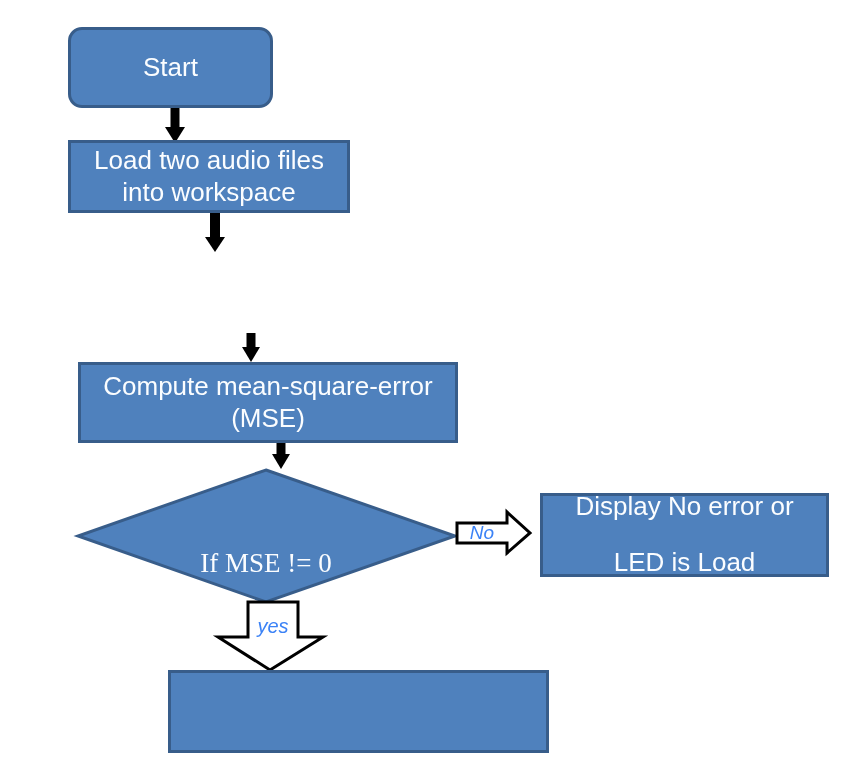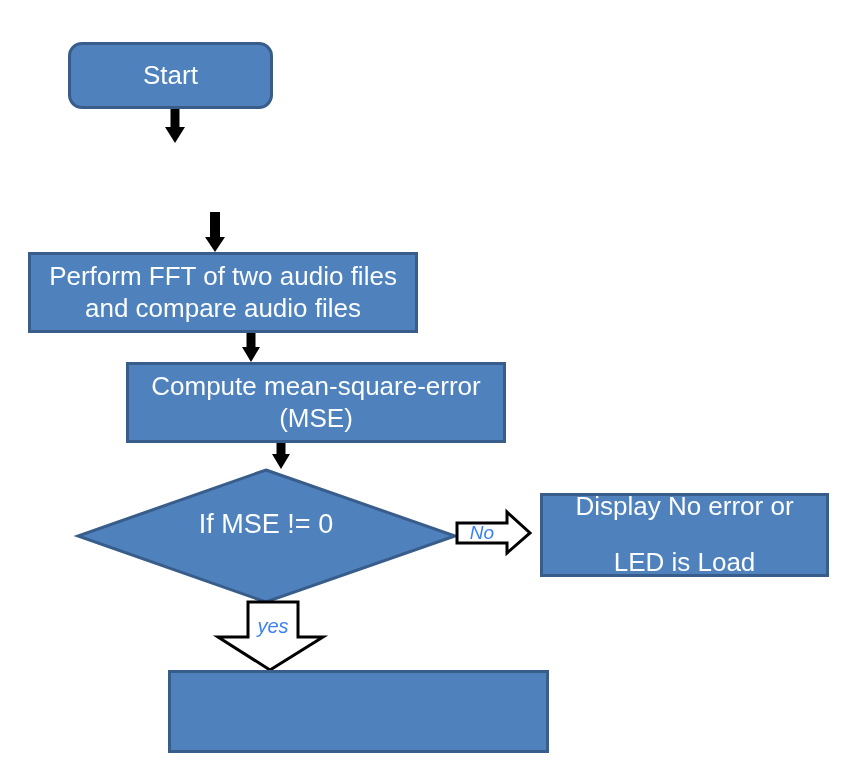--- a/index.html
+++ b/index.html
@@ -83,44 +83,44 @@
       <polygon points="272,454 290,454 281,469" fill="#000000"></polygon>
     </g>
 
     <polygon points="266,470 455,536 266,602 78,536" fill="#4f81bd" stroke="#385d8a" stroke-width="3"></polygon>
 
     <polygon points="457,523 507,523 507,512 530,533 507,553 507,543 457,543" fill="#ffffff" stroke="#000000" stroke-width="3"></polygon>
 
     <polygon points="248,602 298,602 298,637 323,637 270,670 218,637 248,637" fill="#ffffff" stroke="#000000" stroke-width="3"></polygon>
   </svg>
 
-  <div class="node rounded" style="left:68px; top:42px; width:205px; height:67px;">
+  <div class="node rounded" style="left:68px; top:27px; width:205px; height:81px;">
     <div class="line">Start</div>
   </div>
 
-
-  <div class="node" style="left:28px; top:252px; width:390px; height:81px;">
-    <div class="line">Perform FFT of two audio files</div>
-    <div class="line">and compare audio files</div>
+  <div class="node" style="left:68px; top:140px; width:282px; height:73px;">
+    <div class="line">Load two audio files</div>
+    <div class="line">into workspace</div>
   </div>
 
-  <div class="node" style="left:78px; top:362px; width:380px; height:81px;margin-left:48px;">
+
+  <div class="node" style="left:78px; top:362px; width:380px; height:81px;">
     <div class="line">Compute mean-square-error</div>
     <div class="line">(MSE)</div>
   </div>
 
   <div class="node" style="left:540px; top:493px; width:289px; height:84px;gap:24px;">
     <div class="line">Display No error or</div>
     <div class="line">LED is Load</div>
   </div>
 
   <div class="node" style="left:168px; top:670px; width:381px; height:83px;">
   </div>
 
-  <div class="overlay-label" style="left:96px; top:496px; width:340px; height:56px;">
+  <div class="overlay-label" style="left:96px; top:535px; width:340px; height:56px;font-family:Liberation Serif, serif;">
     <span class="decision-text">If MSE != 0</span>
   </div>
 
   <div id="no-label" class="overlay-label" style="left:457px; top:521px; width:50px; height:24px;">
     <span class="branch-text">No</span>
   </div>
 
   <div id="yes-label" class="overlay-label" style="left:248px; top:614px; width:50px; height:24px;">
     <span class="branch-text">yes</span>
   </div>

